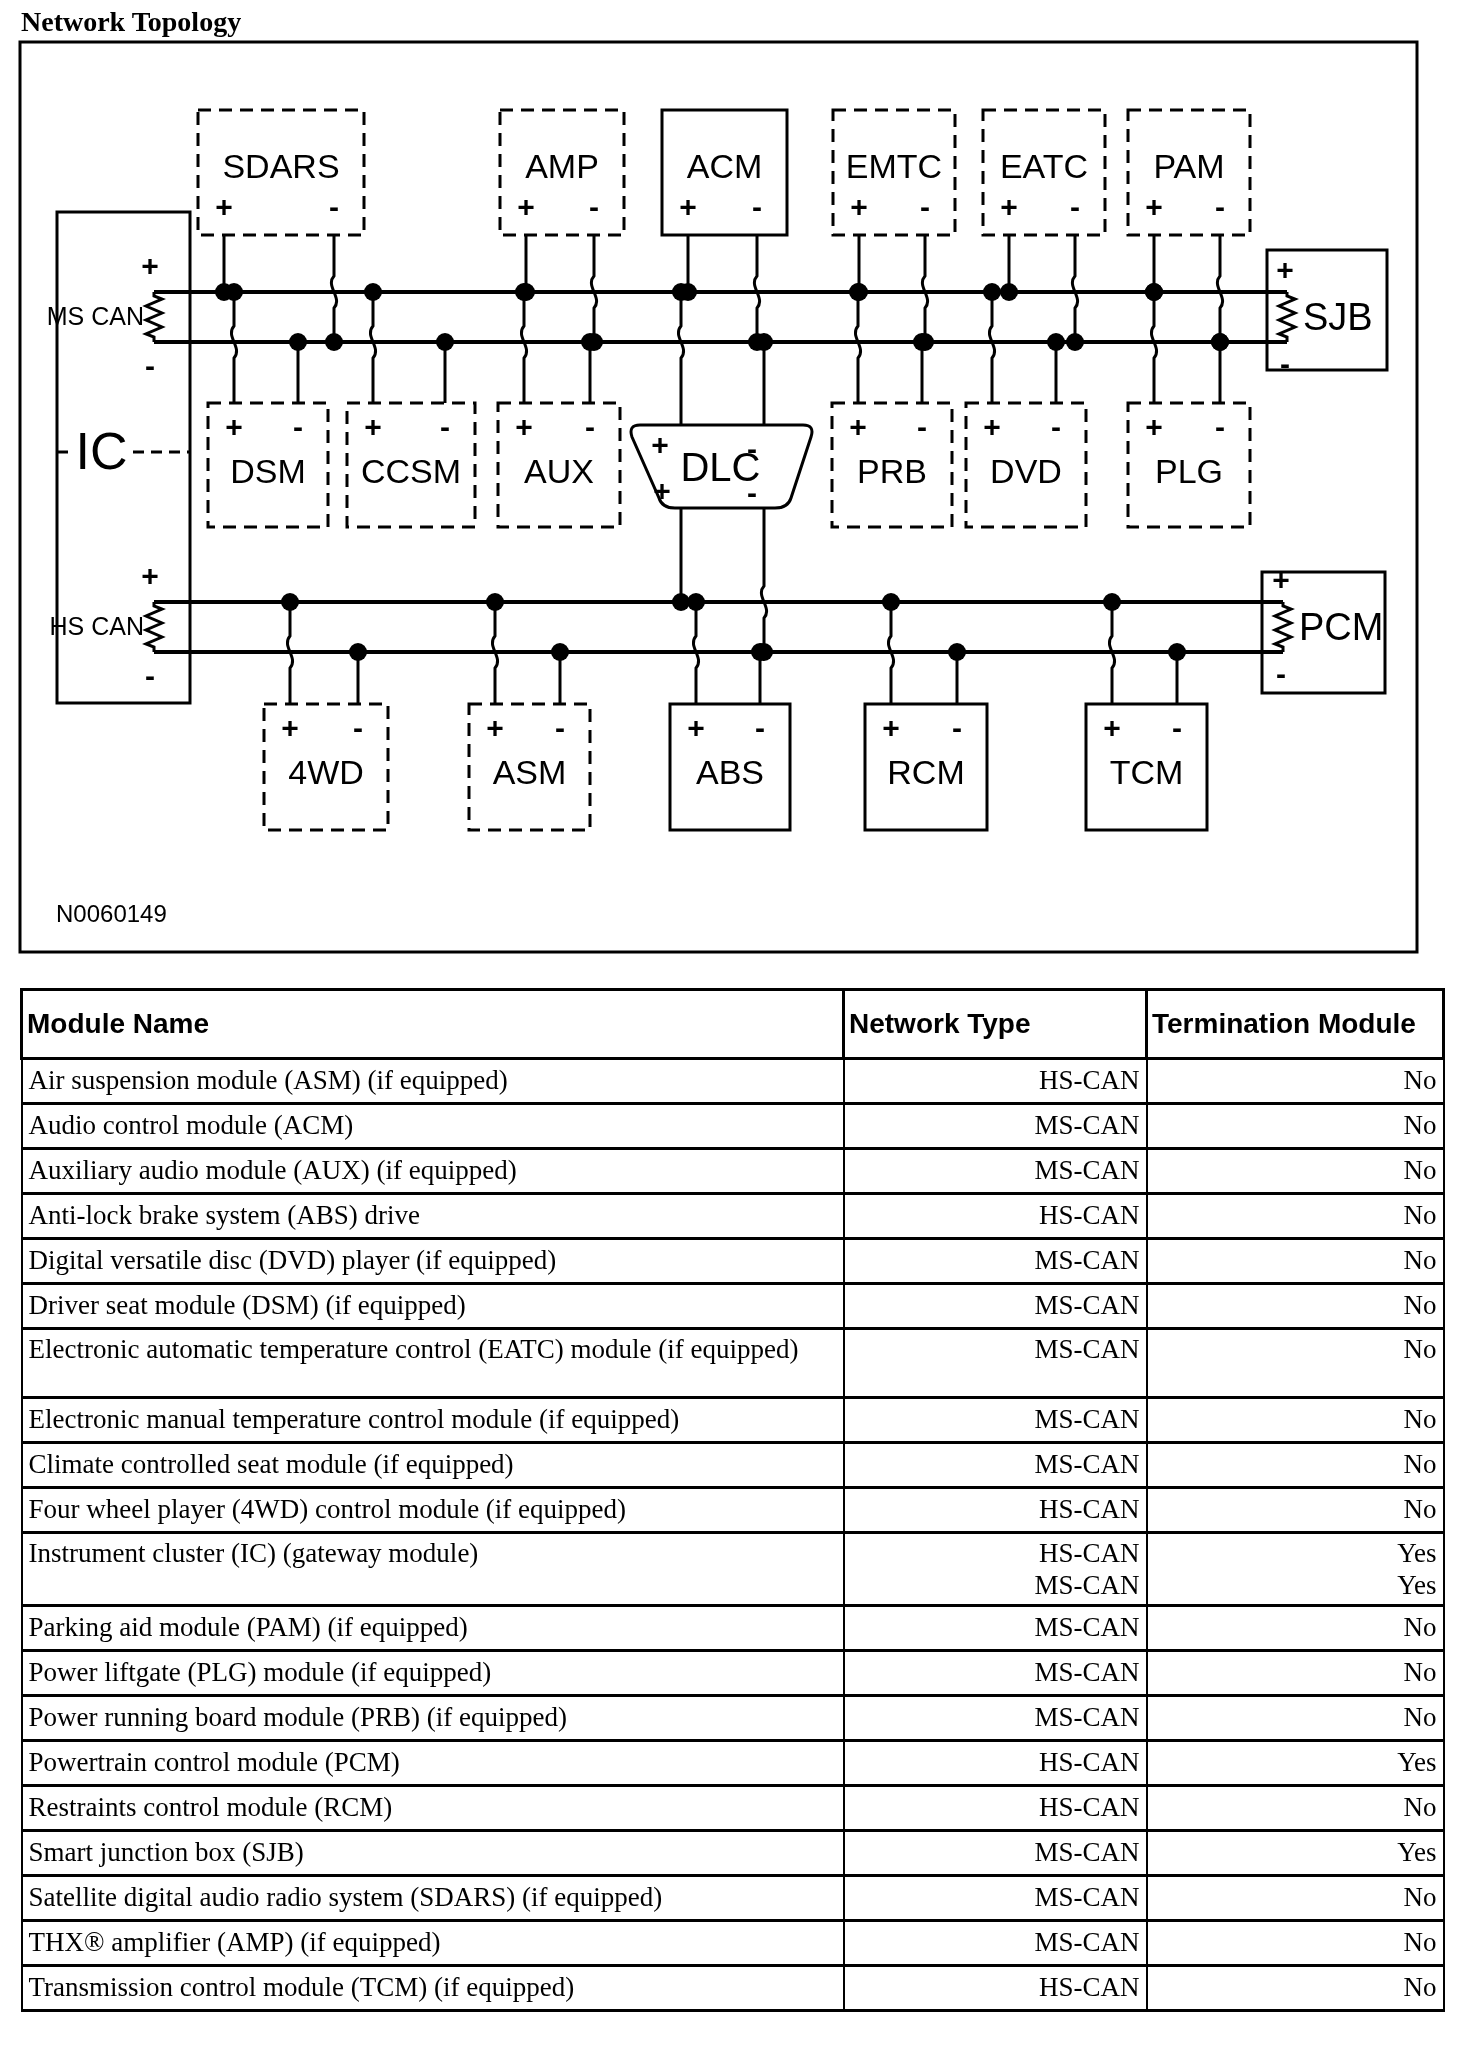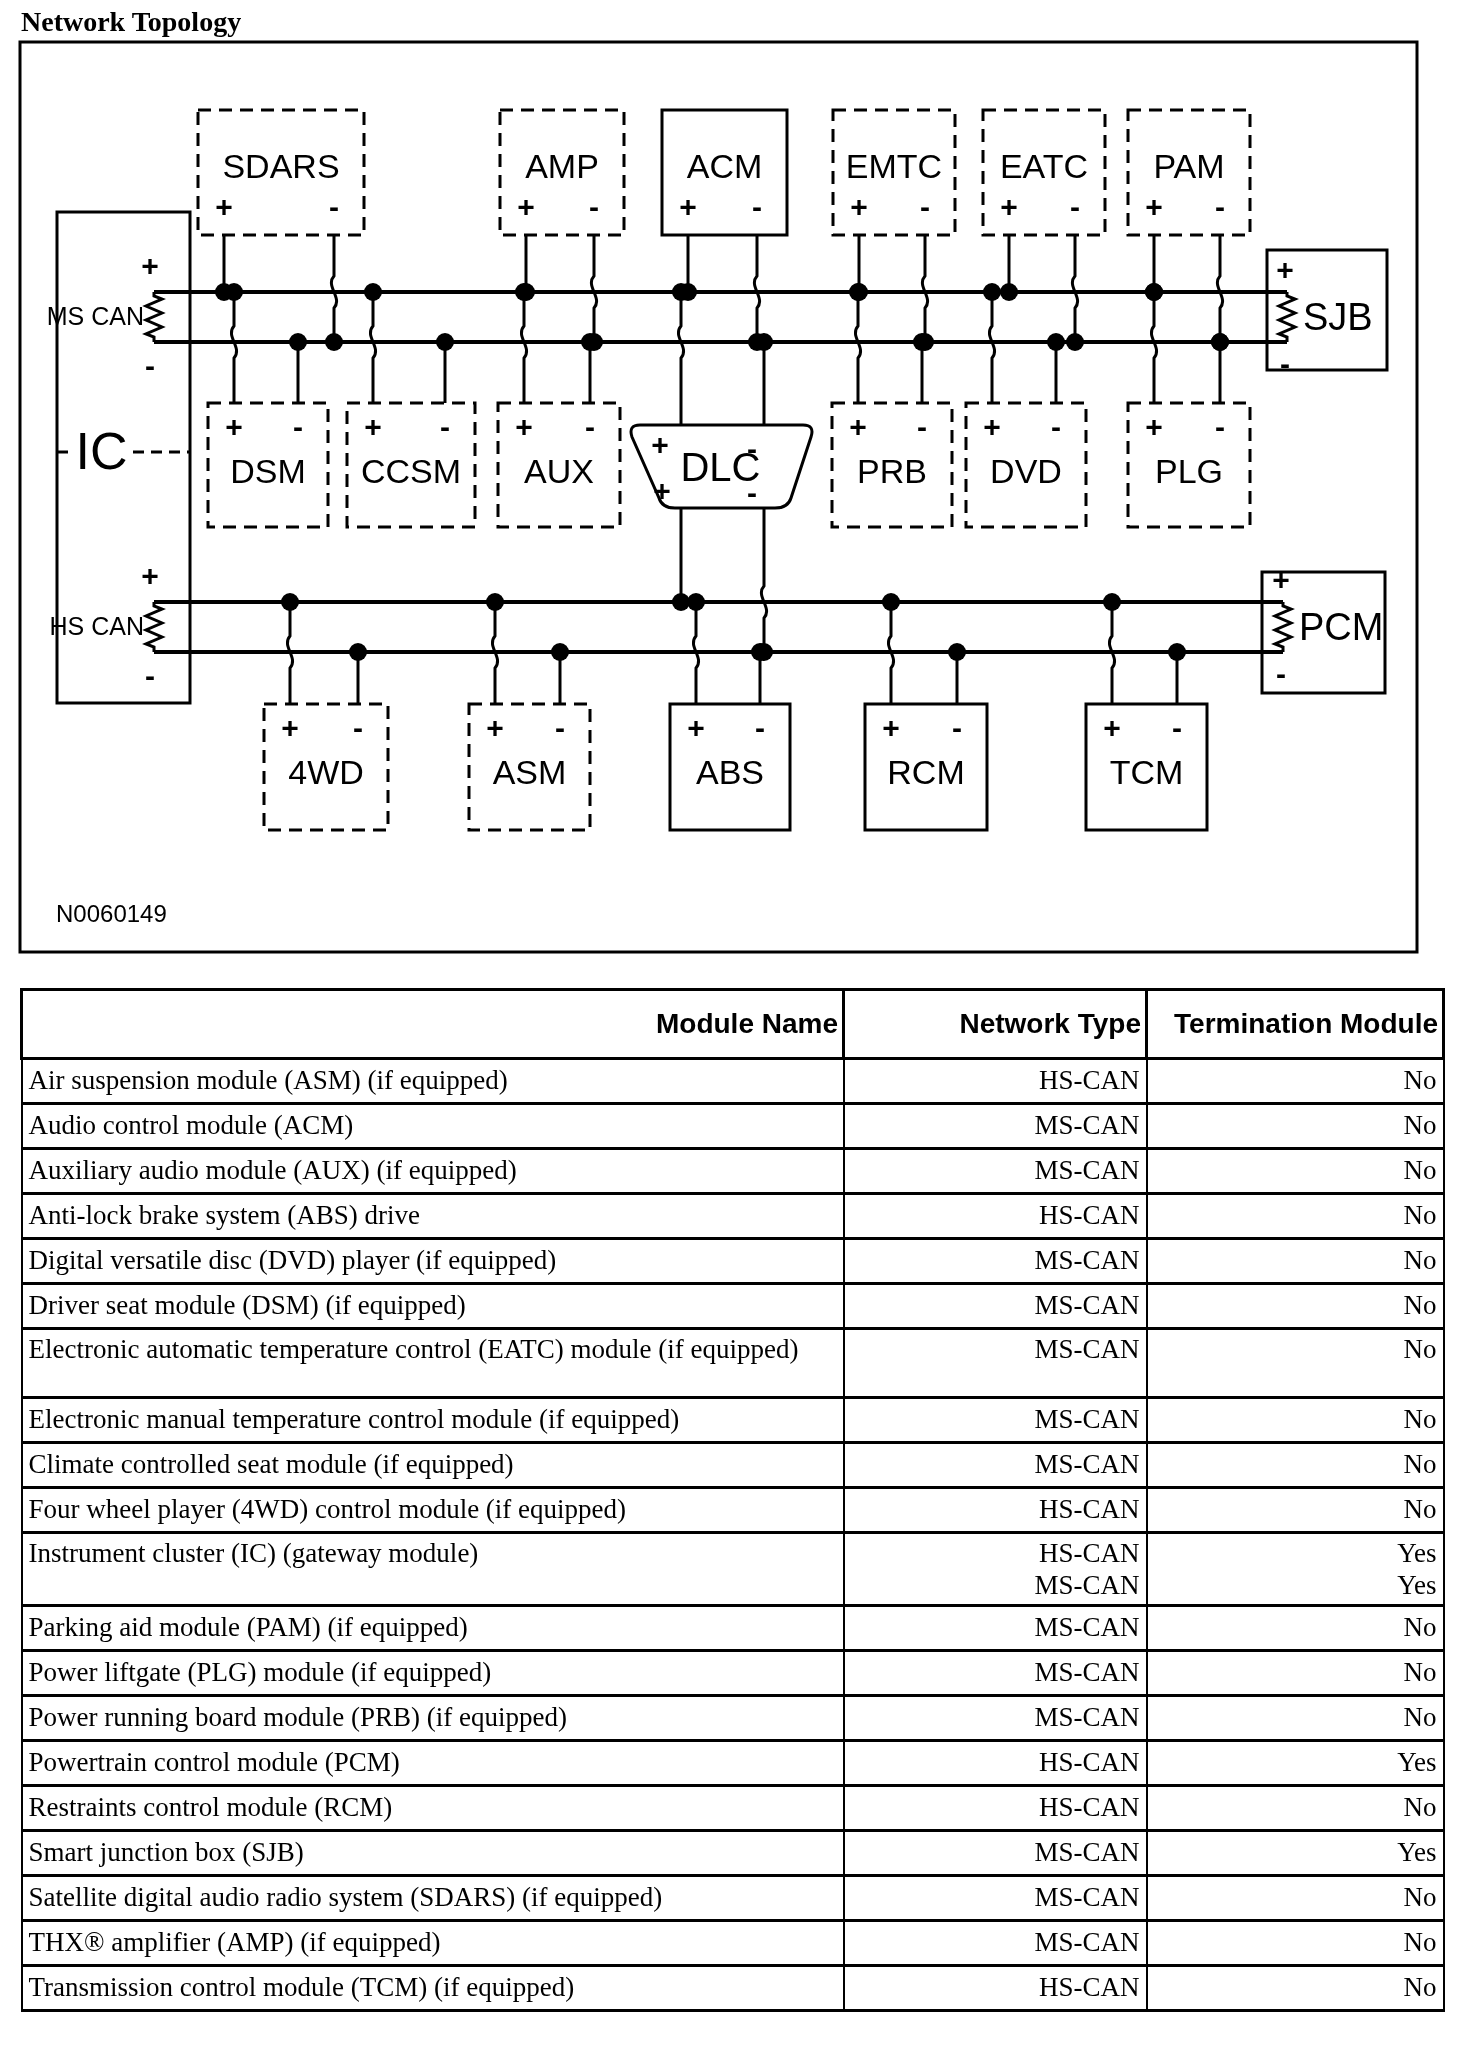--- a/index.html
+++ b/index.html
@@ -8,21 +8,21 @@
   #diagram-wrap{position:absolute;left:0;top:0;width:1472px;height:990px;}
   svg text{fill:#000;font-family:"Liberation Sans","DejaVu Sans",sans-serif;}
   .w3{stroke:#000;stroke-width:3;fill:none;}
   .w4{stroke:#000;stroke-width:4;fill:none;}
   .box{fill:#fff;stroke:#000;stroke-width:3;}
   .dash{stroke-dasharray:13 8;}
   #figure-id{position:absolute;left:56px;top:900px;font-size:24px;font-family:"Liberation Sans","DejaVu Sans",sans-serif;}
   #table-wrap{position:absolute;left:20px;top:988px;width:1422px;}
   table{border-collapse:collapse;table-layout:fixed;width:100%;background:#fff;}
   th{font-family:"Liberation Sans","DejaVu Sans",sans-serif;font-size:28px;font-weight:bold;
-     border:3px solid #000;height:66px;text-align:right;vertical-align:middle;line-height:1.15;padding:0 4px;}
+     border:3px solid #000;height:66px;text-align:left;vertical-align:middle;line-height:1.15;padding:0 4px;}
   td{font-size:27px;border-top:3px solid #000;border-bottom:3px solid #000;
      border-left:2px solid #000;border-right:2px solid #000;height:38px;padding:2px 6px;
      vertical-align:middle;line-height:1.18;}
   td.name{margin-left:37px;}
   td.c{text-align:right;}
   tr.tall td{height:60px;border-radius:10px;}
   tr.vtop td{vertical-align:top;padding-top:4px;}
 </style>
 </head>
 <body>

